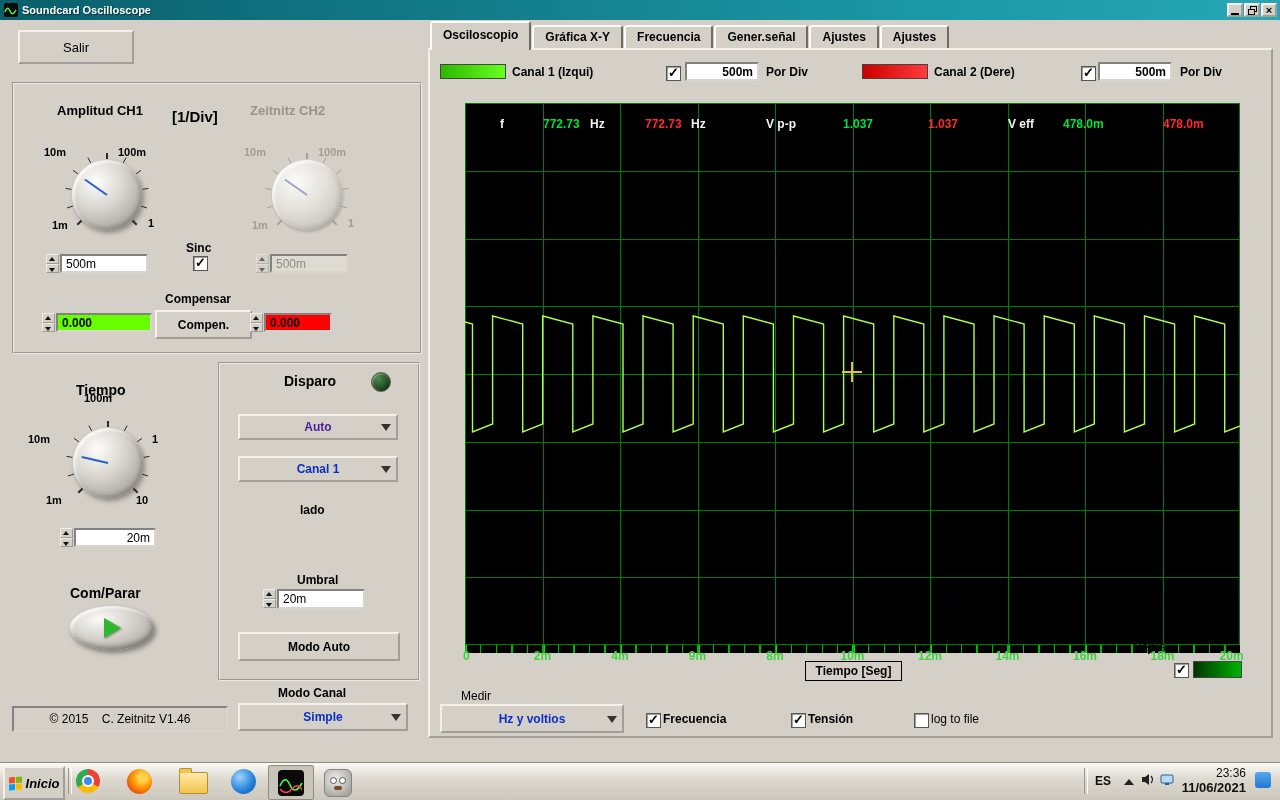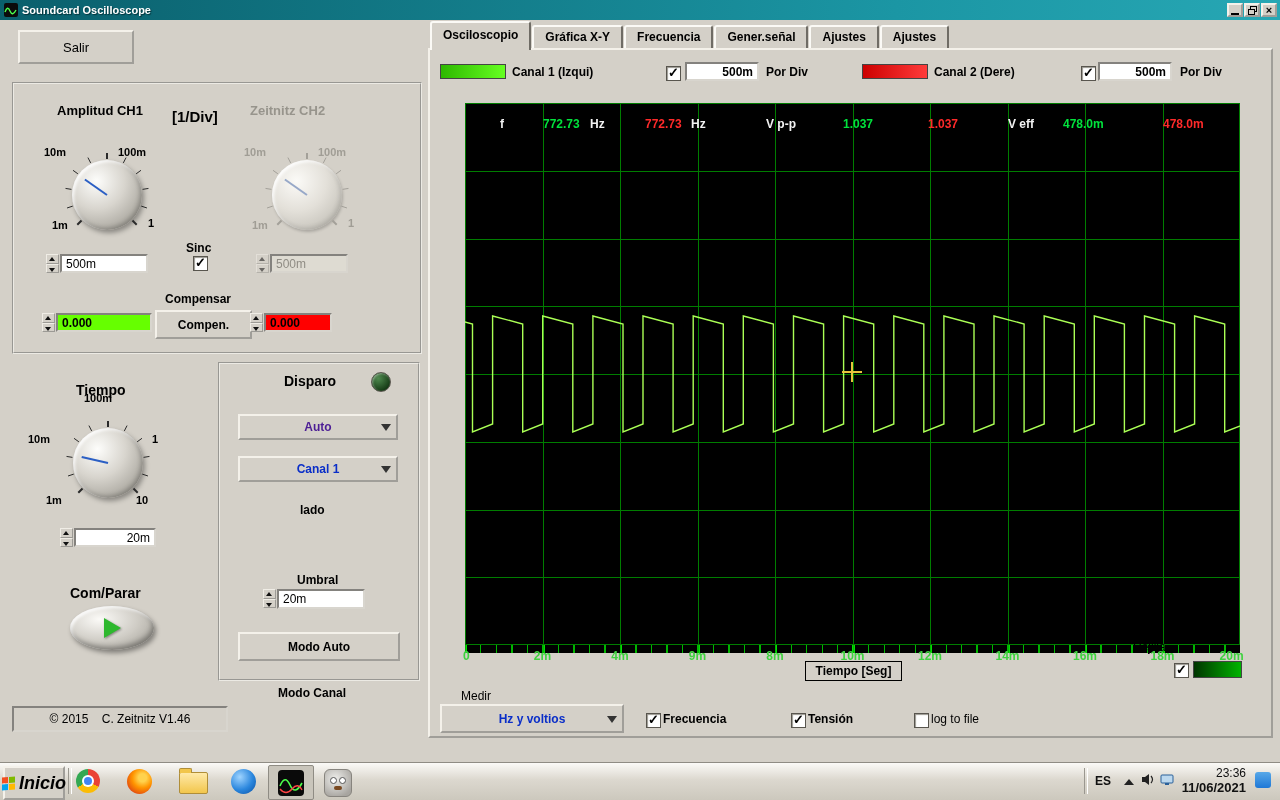--- a/index.html
+++ b/index.html
@@ -257,20 +257,24 @@
     <div class="spin-btn spin-dn"></div>
   </div>
   <div class="field" style="left:277px;top:589px;width:88px;height:20px;">
     <span>20m</span>
   </div>
   <div class="btn" style="left:238px;top:632px;width:158px;height:25px;font-weight:bold;font-size:12px;">
     <span>Modo Auto</span>
   </div>
 
   <span class="lbl b" style="left:278px;top:686px;">Modo Canal</span>
+  <div class="dd" style="left:238px;top:703px;width:170px;height:28px;">
+    <span class="blue">Simple</span>
+    <span class="dd-arrow"></span>
+  </div>
 
   <div class="field" style="left:12px;top:706px;width:216px;height:26px;background:#d4d0c8;justify-content:center;white-space:pre;font-size:12px;">
     <span style="white-space:pre;">© 2015    C. Zeitnitz V1.46</span>
   </div>
 
   <div id="tab-strip">
       <div class="tab active">Osciloscopio</div>
       <div class="tab">Gráfica X-Y</div>
       <div class="tab">Frecuencia</div>
       <div class="tab">Gener.señal</div>
@@ -369,21 +373,21 @@
   <span class="lbl" style="left:931px;top:712px;z-index:2;">log to file</span>
 
   <div id="taskbar"></div>
   <div class="btn" style="left:3px;top:766px;width:58px;height:30px;z-index:5;gap:4px;">
     <span class="winflag">
       <i style="background:#f25022;"></i>
         <i style="background:#7fba00;"></i>
         <i style="background:#00a4ef;"></i>
         <i style="background:#ffb900;"></i>
     </span>
-    <span style="font-style:italic;font-weight:bold;font-size:18px;">Inicio</span>
+    <span style="font-style:italic;font-weight:bold;font-size:13px;">Inicio</span>
   </div>
   <div class="tb-sep" style="left:68px;z-index:5;"></div>
 
   <div class="qicon" style="left:76px;width:24px;height:24px;border-radius:50%;background:conic-gradient(#ea4335 0 33%,#fbbc05 33% 66%,#34a853 66% 100%);position:absolute;z-index:5;">
     <div style="position:absolute;inset:6px;background:#fff;border-radius:50%;"></div>
     <div style="position:absolute;inset:8px;background:#4285f4;border-radius:50%;"></div>
   </div>
   <div class="qicon" style="left:127px;width:25px;height:25px;border-radius:50%;background:radial-gradient(circle at 62% 35%,#ffd24d 0 18%,#ff9500 45%,#e8590c 72%,#8e2e86 100%);position:absolute;z-index:5;"></div>
   <div class="qicon" style="left:179px;width:27px;height:20px;top:772px;background:linear-gradient(#ffe9a8,#f2c64c);border:1px solid #b08e38;border-radius:2px;position:absolute;z-index:5;">
     <div style="position:absolute;left:-1px;top:-5px;width:11px;height:4px;background:#f2c64c;border:1px solid #b08e38;border-bottom:none;border-radius:2px 2px 0 0;"></div>

